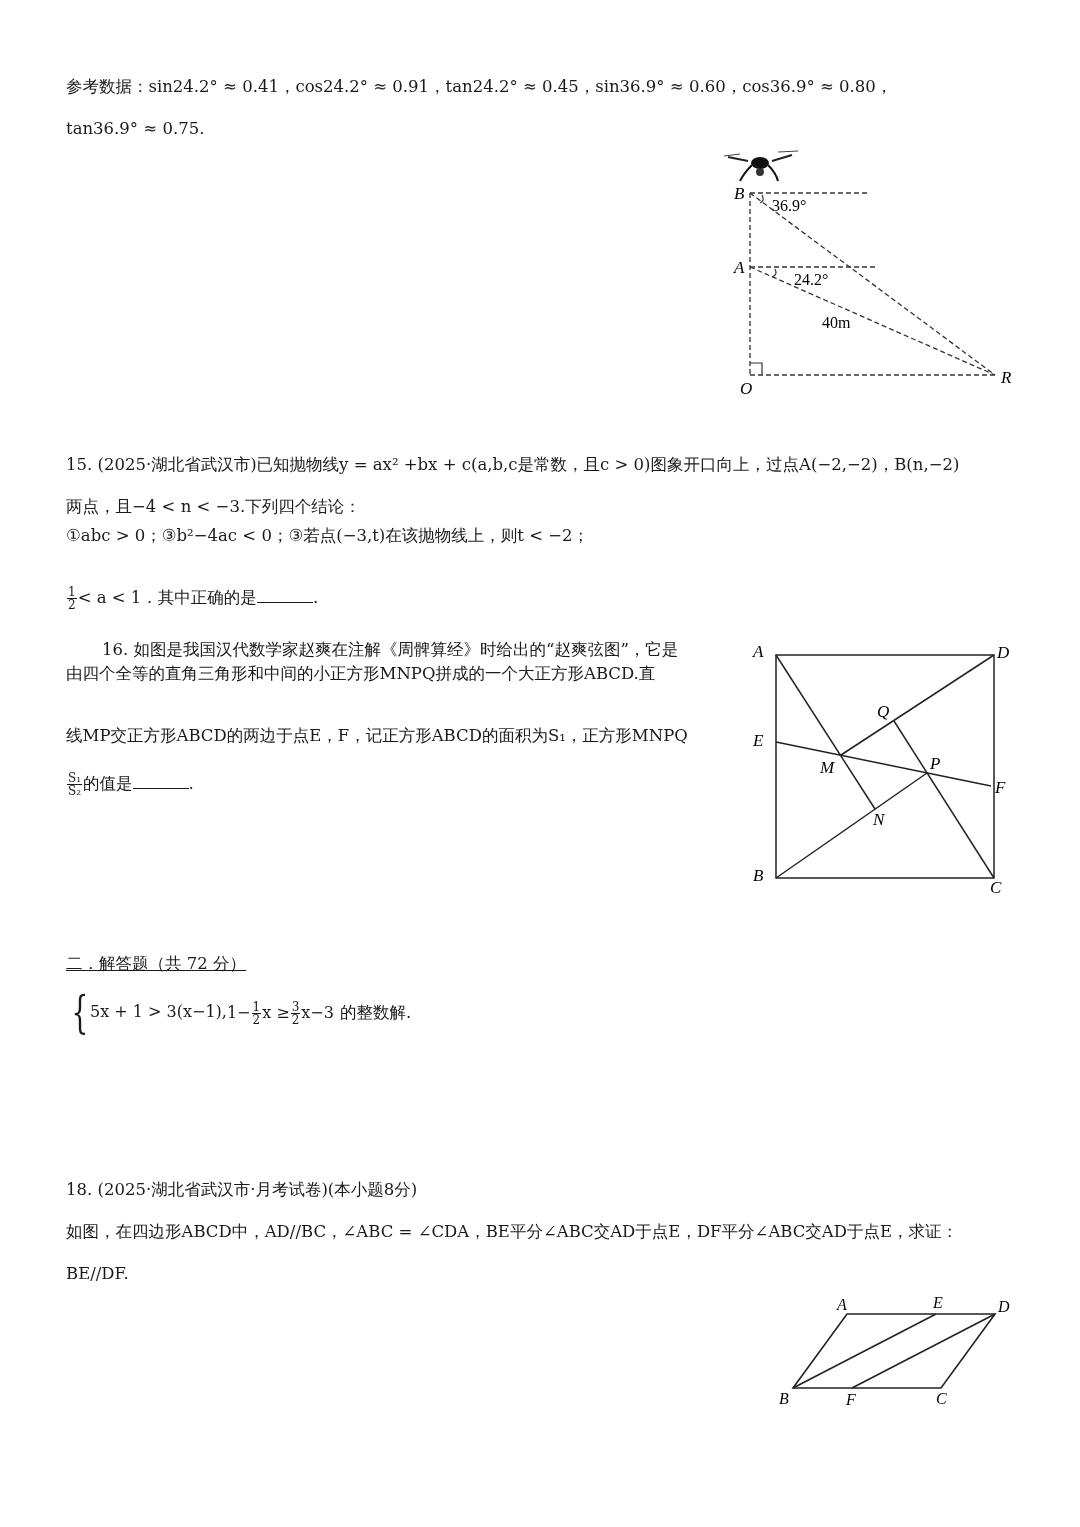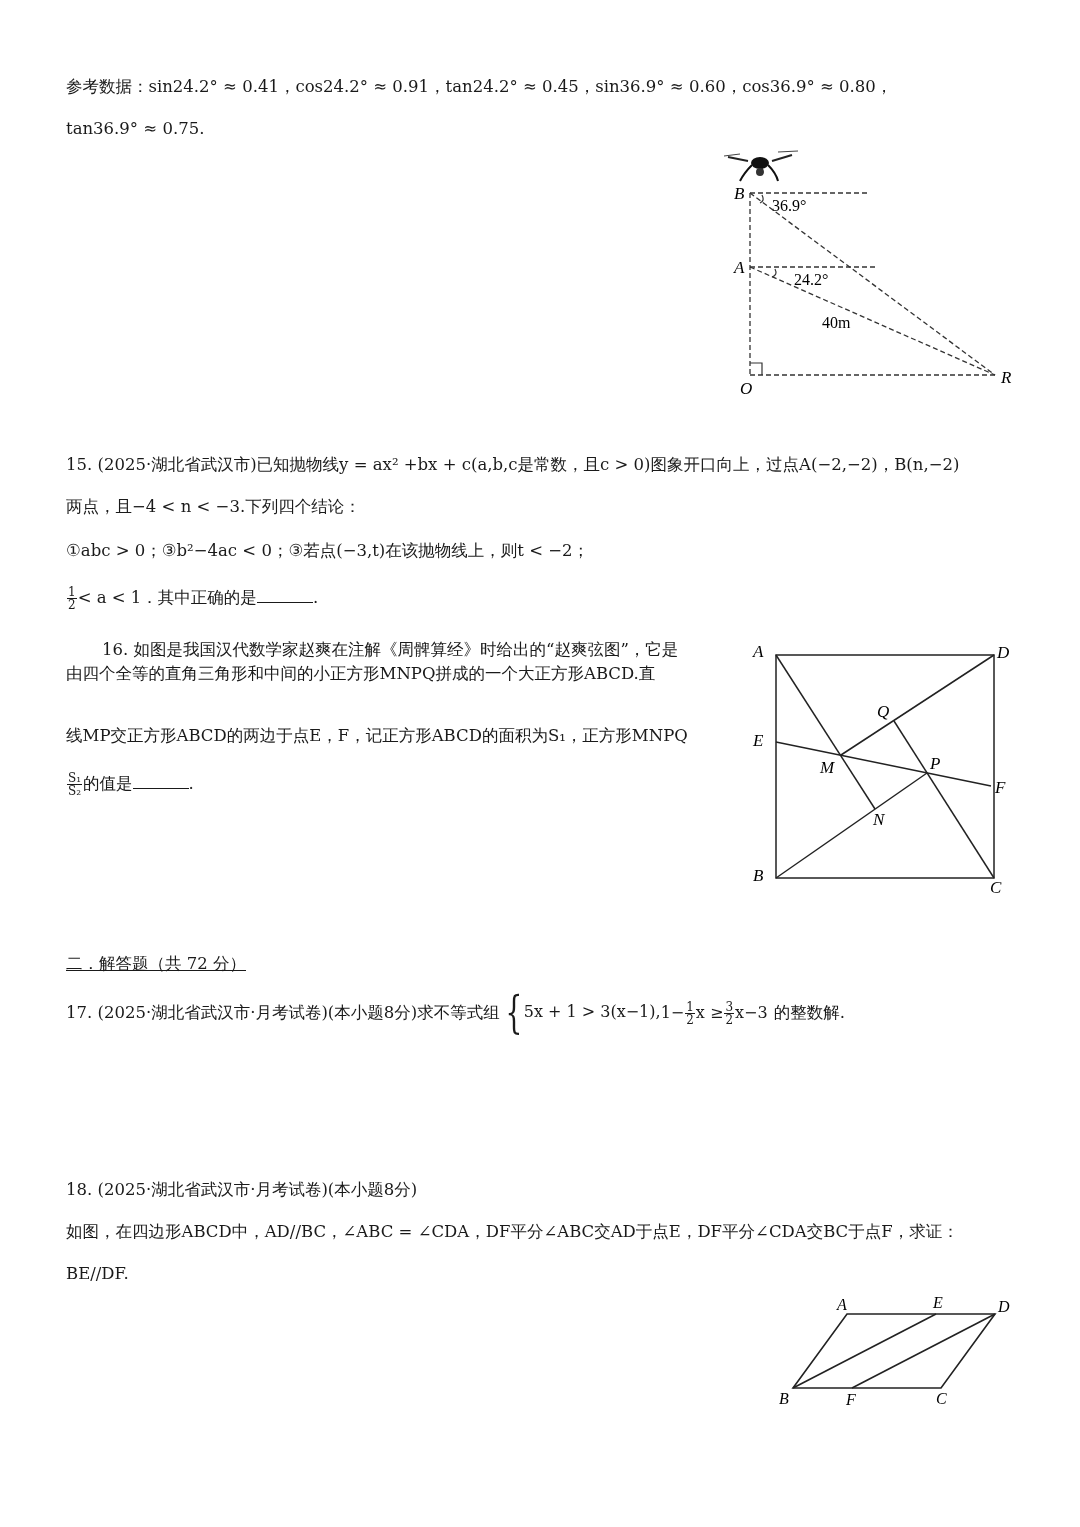--- a/index.html
+++ b/index.html
@@ -53,21 +53,21 @@
     <text x="20" y="249" font-size="17">O</text>
     <text x="281" y="238" font-size="17">R</text>
     <text x="52" y="66" font-size="16" style="font-style:normal">36.9°</text>
     <text x="74" y="140" font-size="16" style="font-style:normal">24.2°</text>
     <text x="102" y="183" font-size="16" style="font-style:normal">40m</text>
   </svg>
 </div>
 
 <div class="line" style="top:453px;">15. (2025·湖北省武汉市)已知抛物线y = ax² +bx + c(a,b,c是常数，且c &gt; 0)图象开口向上，过点A(−2,−2)，B(n,−2)</div>
 <div class="line" style="top:495px;">两点，且−4 &lt; n &lt; −3.下列四个结论：</div>
-<div class="line" style="top:539px;text-align:right;">①abc &gt; 0；③b²−4ac &lt; 0；③若点(−3,t)在该抛物线上，则t &lt; −2；</div>
+<div class="line" style="top:524px;text-align:right;">①abc &gt; 0；③b²−4ac &lt; 0；③若点(−3,t)在该抛物线上，则t &lt; −2；</div>
 <div class="line" style="top:586px;">
   <span class="frac"><span class="num">1</span><span>2</span></span><span>&lt; a &lt; 1．其中正确的是</span><span class="blank"></span><span>.</span>
 </div>
 
 <div class="line" style="top:638px;margin-left:36px;">16. 如图是我国汉代数学家赵爽在注解《周髀算经》时给出的“赵爽弦图”，它是</div>
 <div class="line" style="top:662px;">由四个全等的直角三角形和中间的小正方形MNPQ拼成的一个大正方形ABCD.直</div>
 <div class="line" style="top:724px;">线MP交正方形ABCD的两边于点E，F，记正方形ABCD的面积为S₁，正方形MNPQ</div>
 <div class="line" style="top:772px;">
   <span class="frac"><span class="num">S₁</span><span>S₂</span></span><span>的值是</span><span class="blank"></span><span>.</span>
 </div>
@@ -91,33 +91,32 @@
     <text x="75" y="138" font-size="17">M</text>
     <text x="128" y="190" font-size="17">N</text>
     <text x="185" y="134" font-size="17">P</text>
     <text x="132" y="82" font-size="17">Q</text>
   </svg>
 </div>
 
 <div class="line" style="top:952px;text-decoration:underline;">二．解答题（共 72 分）</div>
 
 <div class="line" style="top:988px; line-height:50px; display:flex; align-items:center;">
-  <span>17. (2025·湖北省武汉市·月考试卷)(本小题8分)求不等式组</span>
   <span class="brace-sys">
     <span class="brace">{</span>
     <span class="sys-lines">
       <span>5x + 1 &gt; 3(x−1),</span>
       <span><span>1−</span><span class="frac"><span class="num">1</span><span>2</span></span><span>x ≥</span><span class="frac"><span class="num">3</span><span>2</span></span><span>x−3</span></span>
     </span>
   </span>
   <span style="margin-left:6px;">的整数解.</span>
 </div>
 
 <div class="line" style="top:1178px;">18. (2025·湖北省武汉市·月考试卷)(本小题8分)</div>
-<div class="line" style="top:1220px;">如图，在四边形ABCD中，AD//BC，∠ABC = ∠CDA，DF平分∠ABC交AD于点E，DF平分∠CDA交BC于点F，求证：</div>
+<div class="line" style="top:1220px;">如图，在四边形ABCD中，AD//BC，∠ABC = ∠CDA，BE平分∠ABC交AD于点E，DF平分∠ABC交AD于点E，求证：</div>
 <div class="line" style="top:1262px;">BE//DF.</div>
 
 <div class="fig" style="left:760px; top:1285px; width:270px; height:130px;">
   <svg width="270" height="130" viewBox="0 0 270 130">
     <g stroke="#222" stroke-width="1.6" fill="none">
       <polygon points="87,29 235,29 181,103 33,103"></polygon>
       <line x1="33" y1="103" x2="176" y2="29"></line>
       <line x1="92" y1="103" x2="235" y2="29"></line>
     </g>
     <text x="77" y="25" font-size="16">A</text>

